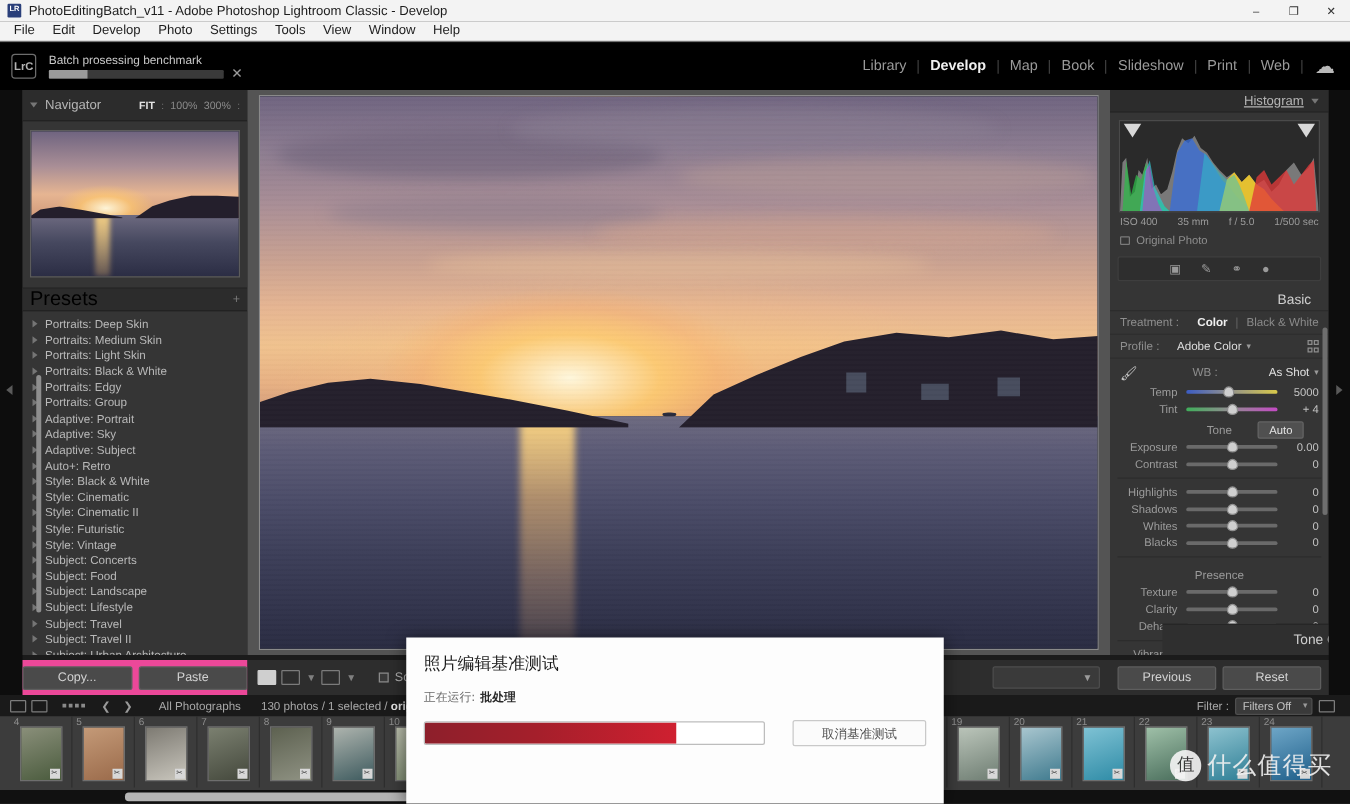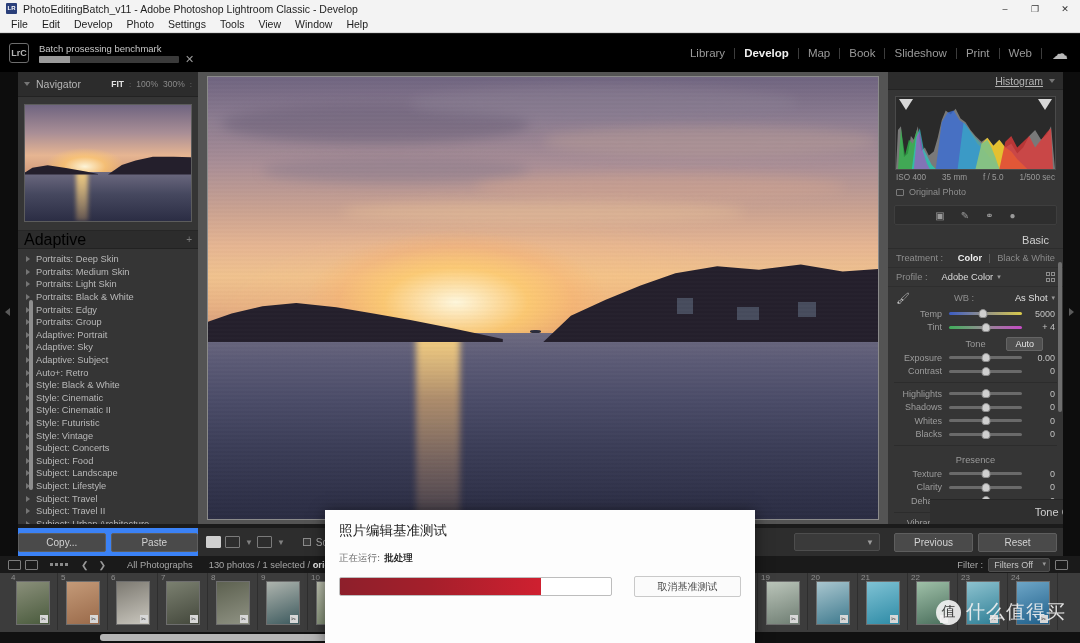--- a/index.html
+++ b/index.html
@@ -117,21 +117,21 @@
     font-size: 9.3px; color: #b9b9b9; white-space: nowrap;
   }
   .preset-row .ptri {
     position: absolute; margin-left: -10px; width: 0; height: 0;
     border-top: 3px solid transparent; border-bottom: 3px solid transparent;
     border-left: 4px solid #757575;
   }
 
   .left-bottom {
     position: absolute; top: 528px; left: 18px; width: 180px; height: 28px;
-    background: #3b82f6; display: flex; align-items: center; gap: 5px;
+    background: #ec4899; display: flex; align-items: center; gap: 5px;
     padding: 0 0;
   }
   .lr-btn {
     flex: 1; height: 19px; background: #4a4a4a;
     border: 1px solid #5e5e5e; border-radius: 2px; color: #d2d2d2;
     font-size: 10px; display: flex; align-items: center; justify-content: center;
   }
 
   
   .center-stage {
@@ -511,21 +511,21 @@
     <div class="nav-thumb">
       <div style="position:absolute;inset:0 0 40% 0;background:radial-gradient(ellipse 52px 24px at 36% 88%, rgba(255,248,220,.95), rgba(255,200,110,.7) 40%, rgba(255,165,95,0) 78%), linear-gradient(#6f6480,#a98e96 40%,#e6b592 72%,#cf9878)"></div>
       <div style="position:absolute;left:0;right:0;top:58%;bottom:0;background:linear-gradient(#6d6a80,#46485f 45%,#2b2d44)"></div>
       <div style="position:absolute;left:31%;top:58%;width:12px;bottom:0;background:linear-gradient(rgba(255,215,130,.9),rgba(255,195,110,.25));filter:blur(2px)"></div>
       <div style="position:absolute;left:-2%;top:49%;width:46%;height:11%;background:#241f2c;clip-path:polygon(0% 100%,14% 46%,34% 26%,58% 48%,84% 76%,100% 96%,100% 100%)"></div>
       <div style="position:absolute;right:-2%;top:42%;width:52%;height:18%;background:#241f2c;clip-path:polygon(0% 100%,16% 54%,32% 32%,52% 14%,76% 14%,100% 18%,100% 100%)"></div>
     </div>
 
     <div class="presets-head">
       <div class="tri"></div>
-      <div class="ph-title">Adaptive</div>
+      <div class="ph-title">Presets</div>
       <div class="presets-plus">+</div>
     </div>
     <div class="preset-list" id="preset-list">
         <div class="preset-row">
           <span class="ptri"></span>
           <span>Portraits: Deep Skin</span>
         </div>
         <div class="preset-row">
           <span class="ptri"></span>
           <span>Portraits: Medium Skin</span>

